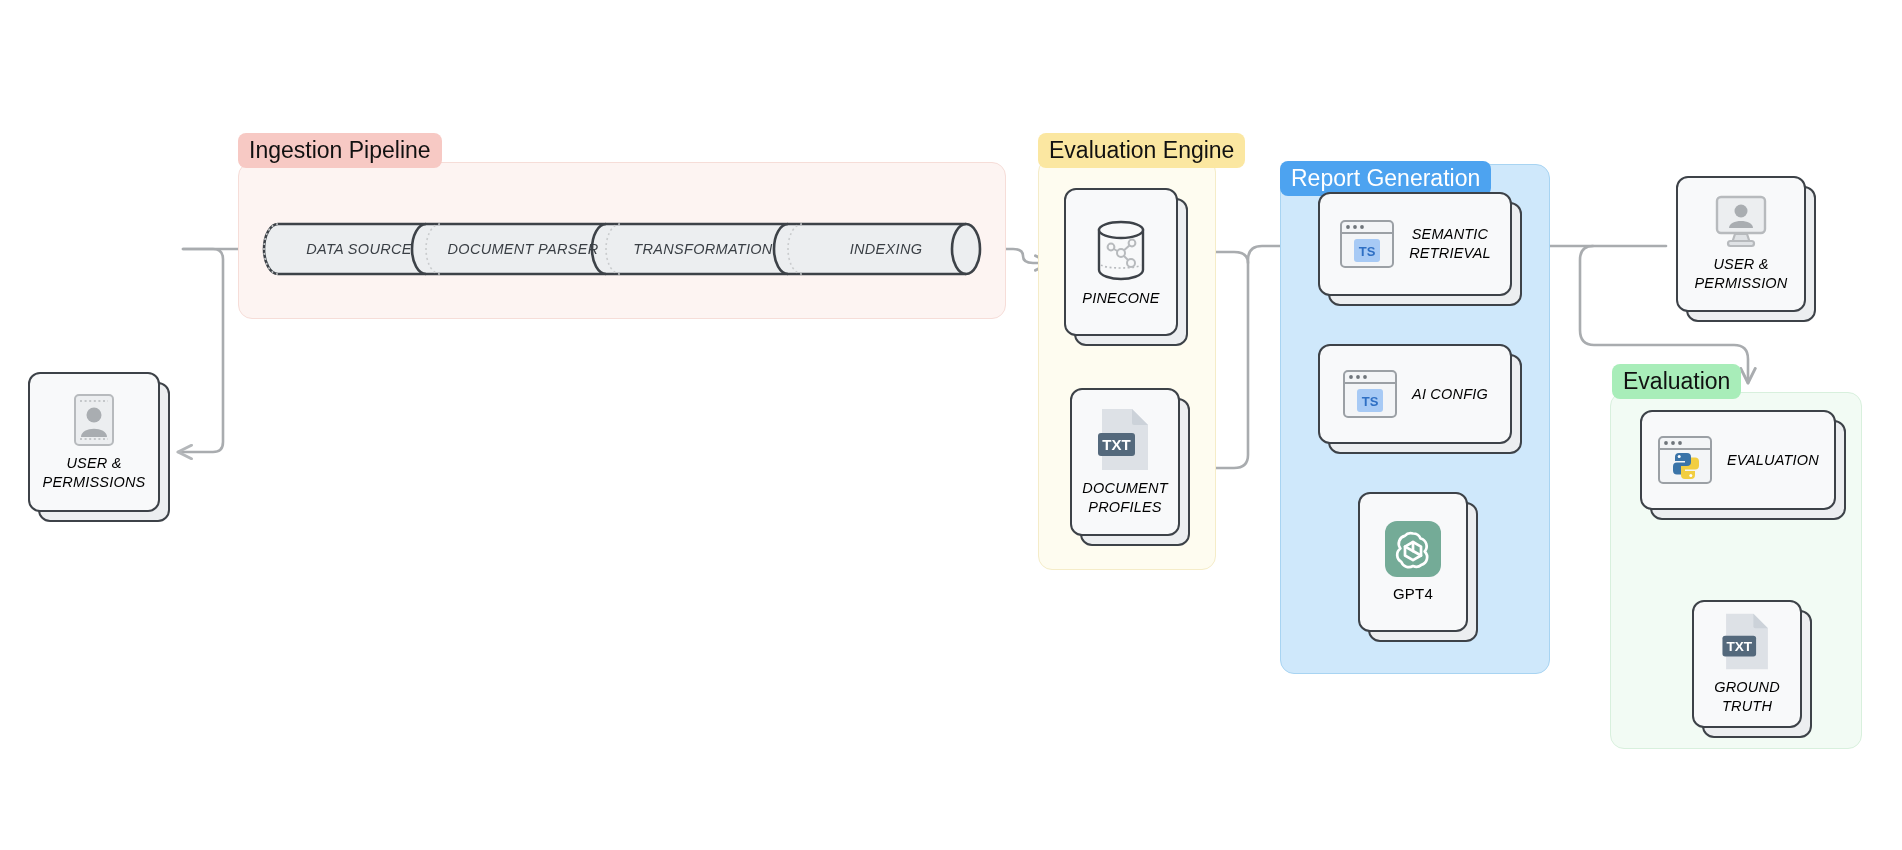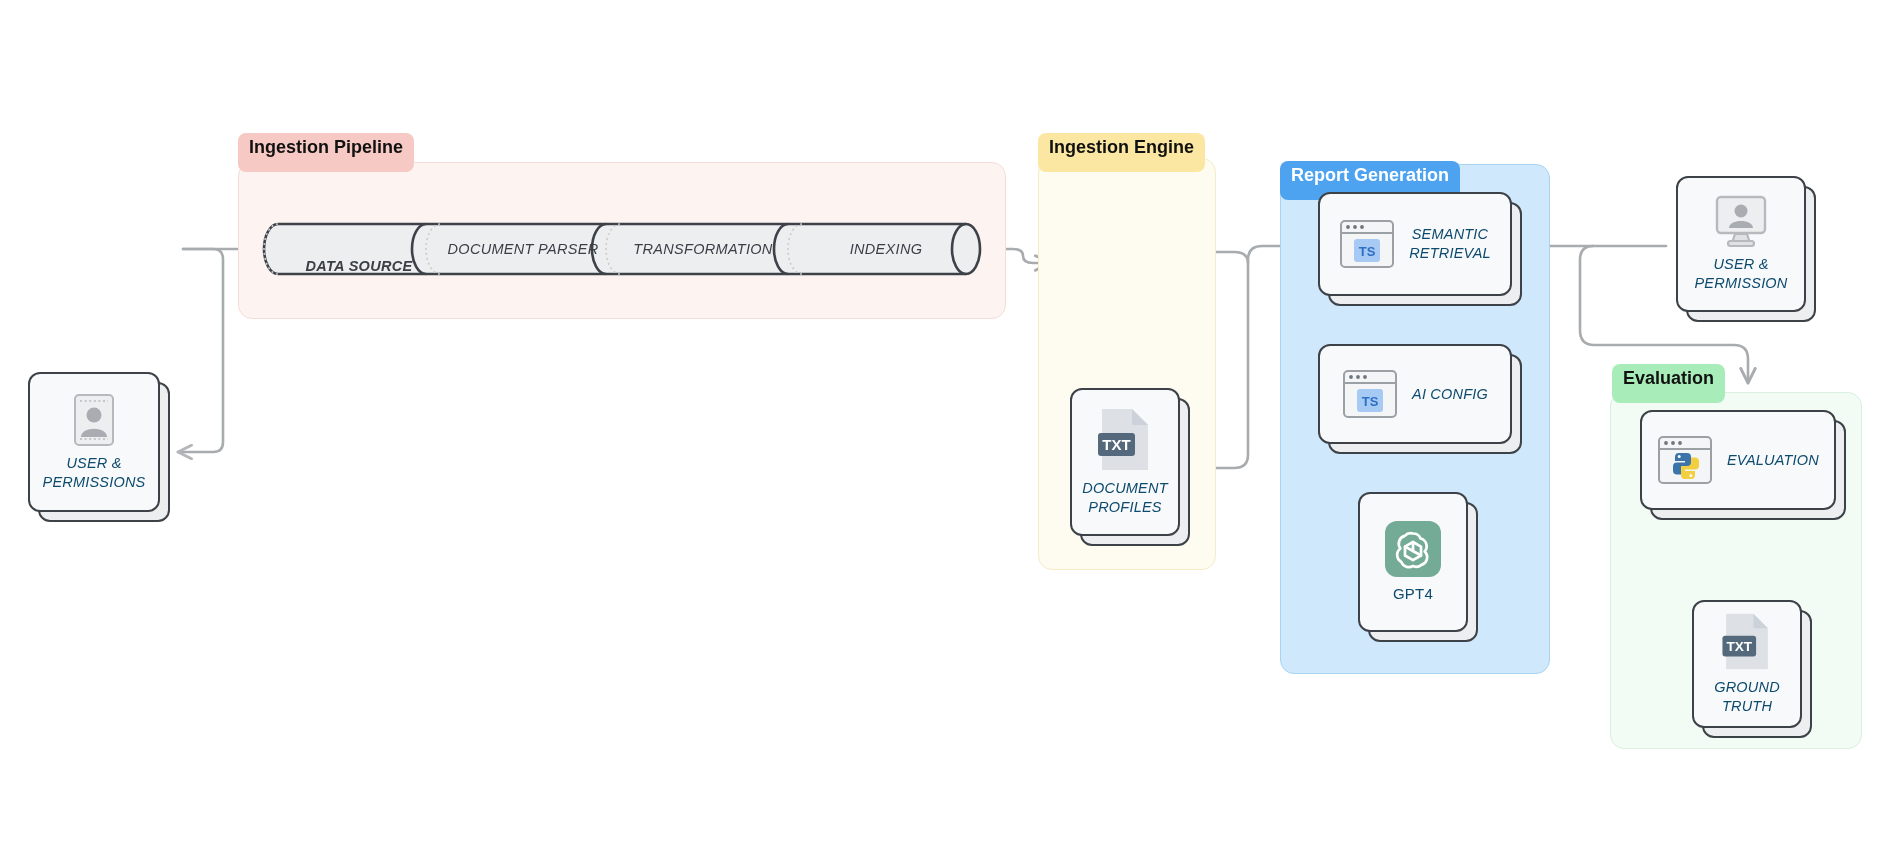--- a/index.html
+++ b/index.html
@@ -7,22 +7,22 @@
     width:1902px;height:850px;position:relative;overflow:hidden;
     font-family:"Liberation Sans","DejaVu Sans",sans-serif;
     color:#333;
   }
   #canvas{position:absolute;inset:0;}
   svg.wires{position:absolute;left:0;top:0;width:1902px;height:850px;pointer-events:none;}
 
   
   .group{position:absolute;border-radius:14px;box-sizing:border-box;}
   .group-label{
-    position:absolute;font-size:18px;font-weight:700;color:#111;
-    padding:4px 11px 14px;border-radius:8px;white-space:nowrap;line-height:1.15;
+    position:absolute;font-size:23px;font-weight:400;color:#111;
+    padding:4px 11px 5px;border-radius:8px;white-space:nowrap;line-height:1.15;
   }
 
   .g-ingestion{background:#fdf4f2;border:1px solid #f6ddd8;}
   .l-ingestion{background:#f7c9c4;}
   .g-retrieval{background:#fefcf0;border:1px solid #f5ecc8;}
   .l-retrieval{background:#fbe7a1;}
   .g-report{background:#cfe8fb;border:1px solid #a8d4f2;}
   .l-report{background:#4da3f0;color:#fff;margin-top:28px;}
   .g-eval{background:#f2fbf4;border:1px solid #d8f0dd;}
   .l-eval{background:#a8edb9;}
@@ -34,21 +34,21 @@
     background:#eceef0;border:2.5px solid #3d4248;border-radius:12px;
   }
   .node .face{
     position:absolute;inset:0;background:#f8f9fa;
     border:2.5px solid #3d4248;border-radius:12px;
     display:flex;flex-direction:column;align-items:center;justify-content:center;
     gap:6px;box-sizing:border-box;
   }
   .node.horiz .face{flex-direction:row;gap:14px;}
   .node .label{
-    font-size:14.5px;font-style:italic;font-weight:500;color:#0c4a6e;
+    font-size:14.5px;font-style:italic;font-weight:500;color:#000000;
     text-align:center;line-height:1.28;letter-spacing:.2px;white-space:pre-line;
   }
   .node .label.plain{font-style:normal;font-size:15px;}
 
   
   .ico{flex:0 0 auto;display:block;}
 
   
   .pipeline{position:absolute;}
   .pipe-seg-label{
@@ -88,21 +88,21 @@
 
       <path d="M1420,305 L1420,335" marker-start="url(#ah)" marker-end="url(#ah)"></path>
       <path d="M1420,445 L1420,480" marker-start="url(#ah)" marker-end="url(#ah)"></path>
     </g>
   </svg>
 
   <div class="group g-ingestion" style="left:238px;top:162px;width:768px;height:157px;"></div>
   <div class="group-label l-ingestion" style="left:238px;top:133px;">Ingestion Pipeline</div>
 
   <div class="group g-retrieval" style="left:1038px;top:158px;width:178px;height:412px;"></div>
-  <div class="group-label l-retrieval" style="left:1038px;top:133px;">Ingestion Engine</div>
+  <div class="group-label l-retrieval" style="left:1038px;top:133px;">Evaluation Engine</div>
 
   <div class="group g-report" style="left:1280px;top:164px;width:270px;height:510px;"></div>
   <div class="group-label l-report" style="left:1280px;top:133px;">Report Generation</div>
 
   <div class="group g-eval" style="left:1610px;top:392px;width:252px;height:357px;"></div>
   <div class="group-label l-eval" style="left:1612px;top:364px;">Evaluation</div>
 
   <div class="pipeline" style="left:262px;top:222px;width:720px;height:54px;">
     <svg width="720" height="54" viewBox="0 0 720 54" xmlns="http://www.w3.org/2000/svg">
       <g>
@@ -114,21 +114,21 @@
         <path d="M358,2 A14,25 0 0,0 358,52" fill="none" stroke="#c9cbcd" stroke-width="1.6" stroke-dasharray="2 3"></path>
         <path d="M540,2 A14,25 0 0,0 540,52" fill="none" stroke="#c9cbcd" stroke-width="1.6" stroke-dasharray="2 3"></path>
 
         <path d="M164,2 A14,25 0 0,0 164,52" fill="none" stroke="#3d4248" stroke-width="2.6"></path>
         <path d="M344,2 A14,25 0 0,0 344,52" fill="none" stroke="#3d4248" stroke-width="2.6"></path>
         <path d="M526,2 A14,25 0 0,0 526,52" fill="none" stroke="#3d4248" stroke-width="2.6"></path>
 
         <path d="M704,2 A14,25 0 0,0 704,52" fill="none" stroke="#3d4248" stroke-width="2.6"></path>
       </g>
     </svg>
-    <span class="pipe-seg-label" style="left:97px;top:44px;font-weight:bold;">DATA SOURCE</span>
+    <span class="pipe-seg-label" style="left:97px;top:27px;">DATA SOURCE</span>
     <span class="pipe-seg-label" style="left:261px;top:27px;">DOCUMENT PARSER</span>
     <span class="pipe-seg-label" style="left:441px;top:27px;">TRANSFORMATION</span>
     <span class="pipe-seg-label" style="left:624px;top:27px;">INDEXING</span>
   </div>
 
 
   <div class="node" style="left:28px;top:372px;width:132px;height:140px;">
     <div class="stack"></div>
     <div class="face">
       <svg class="ico" width="44" height="56" viewBox="0 0 44 56" xmlns="http://www.w3.org/2000/svg">
@@ -136,20 +136,42 @@
         <line x1="8" y1="9" x2="36" y2="9" stroke="#b7babd" stroke-width="1.6" stroke-dasharray="2 2.6"></line>
         <line x1="8" y1="47" x2="36" y2="47" stroke="#b7babd" stroke-width="1.6" stroke-dasharray="2 2.6"></line>
         <circle cx="22" cy="23" r="7.5" fill="#a9adb1"></circle>
         <path d="M9,45 C9,34 35,34 35,45 Z" fill="#a9adb1"></path>
       </svg>
       <span class="label">USER &amp;
 PERMISSIONS</span>
     </div>
   </div>
 
+  <div class="node" style="left:1064px;top:188px;width:114px;height:148px;">
+    <div class="stack"></div>
+    <div class="face">
+      <svg class="ico" width="62" height="66" viewBox="0 0 62 66" xmlns="http://www.w3.org/2000/svg">
+        <path d="M9,13 V53 C9,59 22,62 31,62 C40,62 53,59 53,53 V13 Z" fill="#f8f9fa" stroke="#3d4248" stroke-width="2.4"></path>
+        <ellipse cx="31" cy="13" rx="22" ry="8" fill="#f8f9fa" stroke="#3d4248" stroke-width="2.4"></ellipse>
+        <path d="M11,48 C16,52 46,52 51,48" fill="none" stroke="#b7babd" stroke-width="1.6" stroke-dasharray="2 2.5"></path>
+        <g stroke="#b7babd" stroke-width="2" fill="none">
+          <line x1="31" y1="36" x2="22" y2="31"></line>
+          <line x1="31" y1="36" x2="41" y2="27"></line>
+          <line x1="31" y1="36" x2="40" y2="45"></line>
+        </g>
+        <g fill="#f8f9fa" stroke="#b7babd" stroke-width="2">
+          <circle cx="31" cy="36" r="4"></circle>
+          <circle cx="21" cy="30" r="3.4"></circle>
+          <circle cx="42" cy="26" r="3.4"></circle>
+          <circle cx="41" cy="46" r="4"></circle>
+        </g>
+      </svg>
+      <span class="label">PINECONE</span>
+    </div>
+  </div>
 
   <div class="node" style="left:1070px;top:388px;width:110px;height:148px;">
     <div class="stack"></div>
     <div class="face">
       <svg class="ico" width="58" height="66" viewBox="0 0 58 66" xmlns="http://www.w3.org/2000/svg">
         <path d="M6,2 H36 L52,18 V63 H6 Z" fill="#dde1e6"></path>
         <path d="M36,2 L52,18 H38 A2,2 0 0,1 36,16 Z" fill="#ccd2d9"></path>
         <rect x="2" y="26" width="37" height="23" rx="3" fill="#54697c"></rect>
         <text x="20.5" y="43" font-family="Liberation Sans, sans-serif" font-size="15" font-weight="bold" fill="#ffffff" text-anchor="middle">TXT</text>
       </svg>

